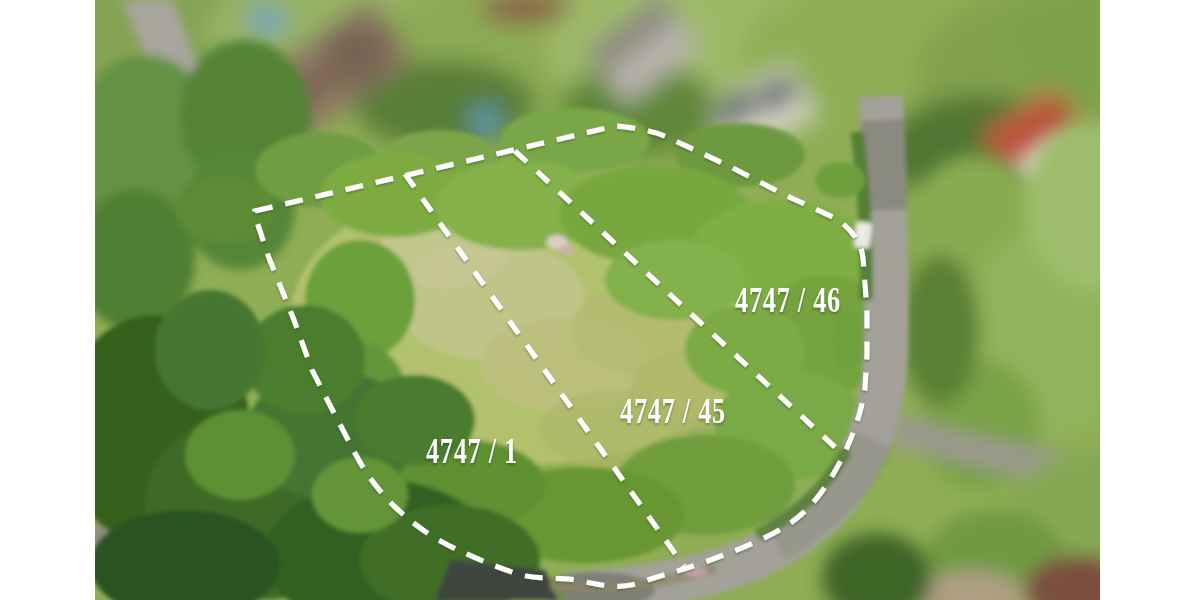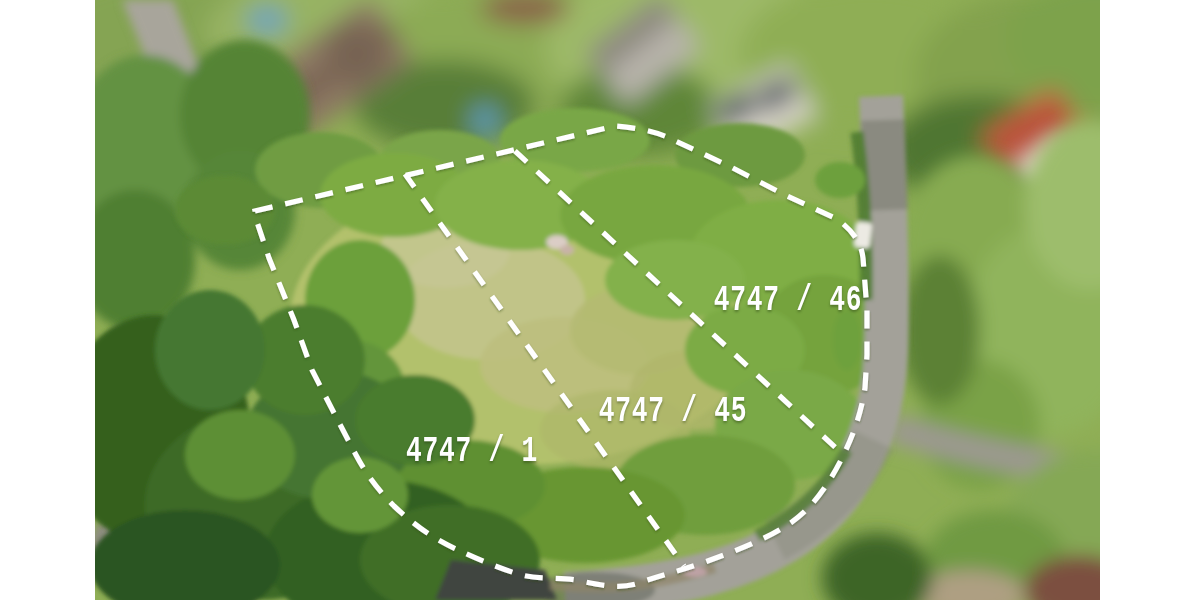--- a/index.html
+++ b/index.html
@@ -1,17 +1,17 @@
 <!DOCTYPE html>
 <html><head>
 <meta charset="utf-8">
 <style>
   html,body{margin:0;padding:0;background:#ffffff;}
   .stage{position:relative;width:1200px;height:600px;background:#ffffff;overflow:hidden;
-         font-family:Liberation Mono, monospace;}
+         font-family:Liberation Serif, serif;}
   .photo{position:absolute;left:95px;top:0;width:1005px;height:600px;overflow:hidden;background:#94b059;}
   .photo svg{position:absolute;left:0;top:0;width:100%;height:100%;display:block;}
   .plot-label{
     position:absolute;
     transform:translate(-50%,-50%) scaleX(0.73);
     color:#ffffff;
     font-size:36px;
     font-weight:700;
     letter-spacing:1px;
     white-space:nowrap;

